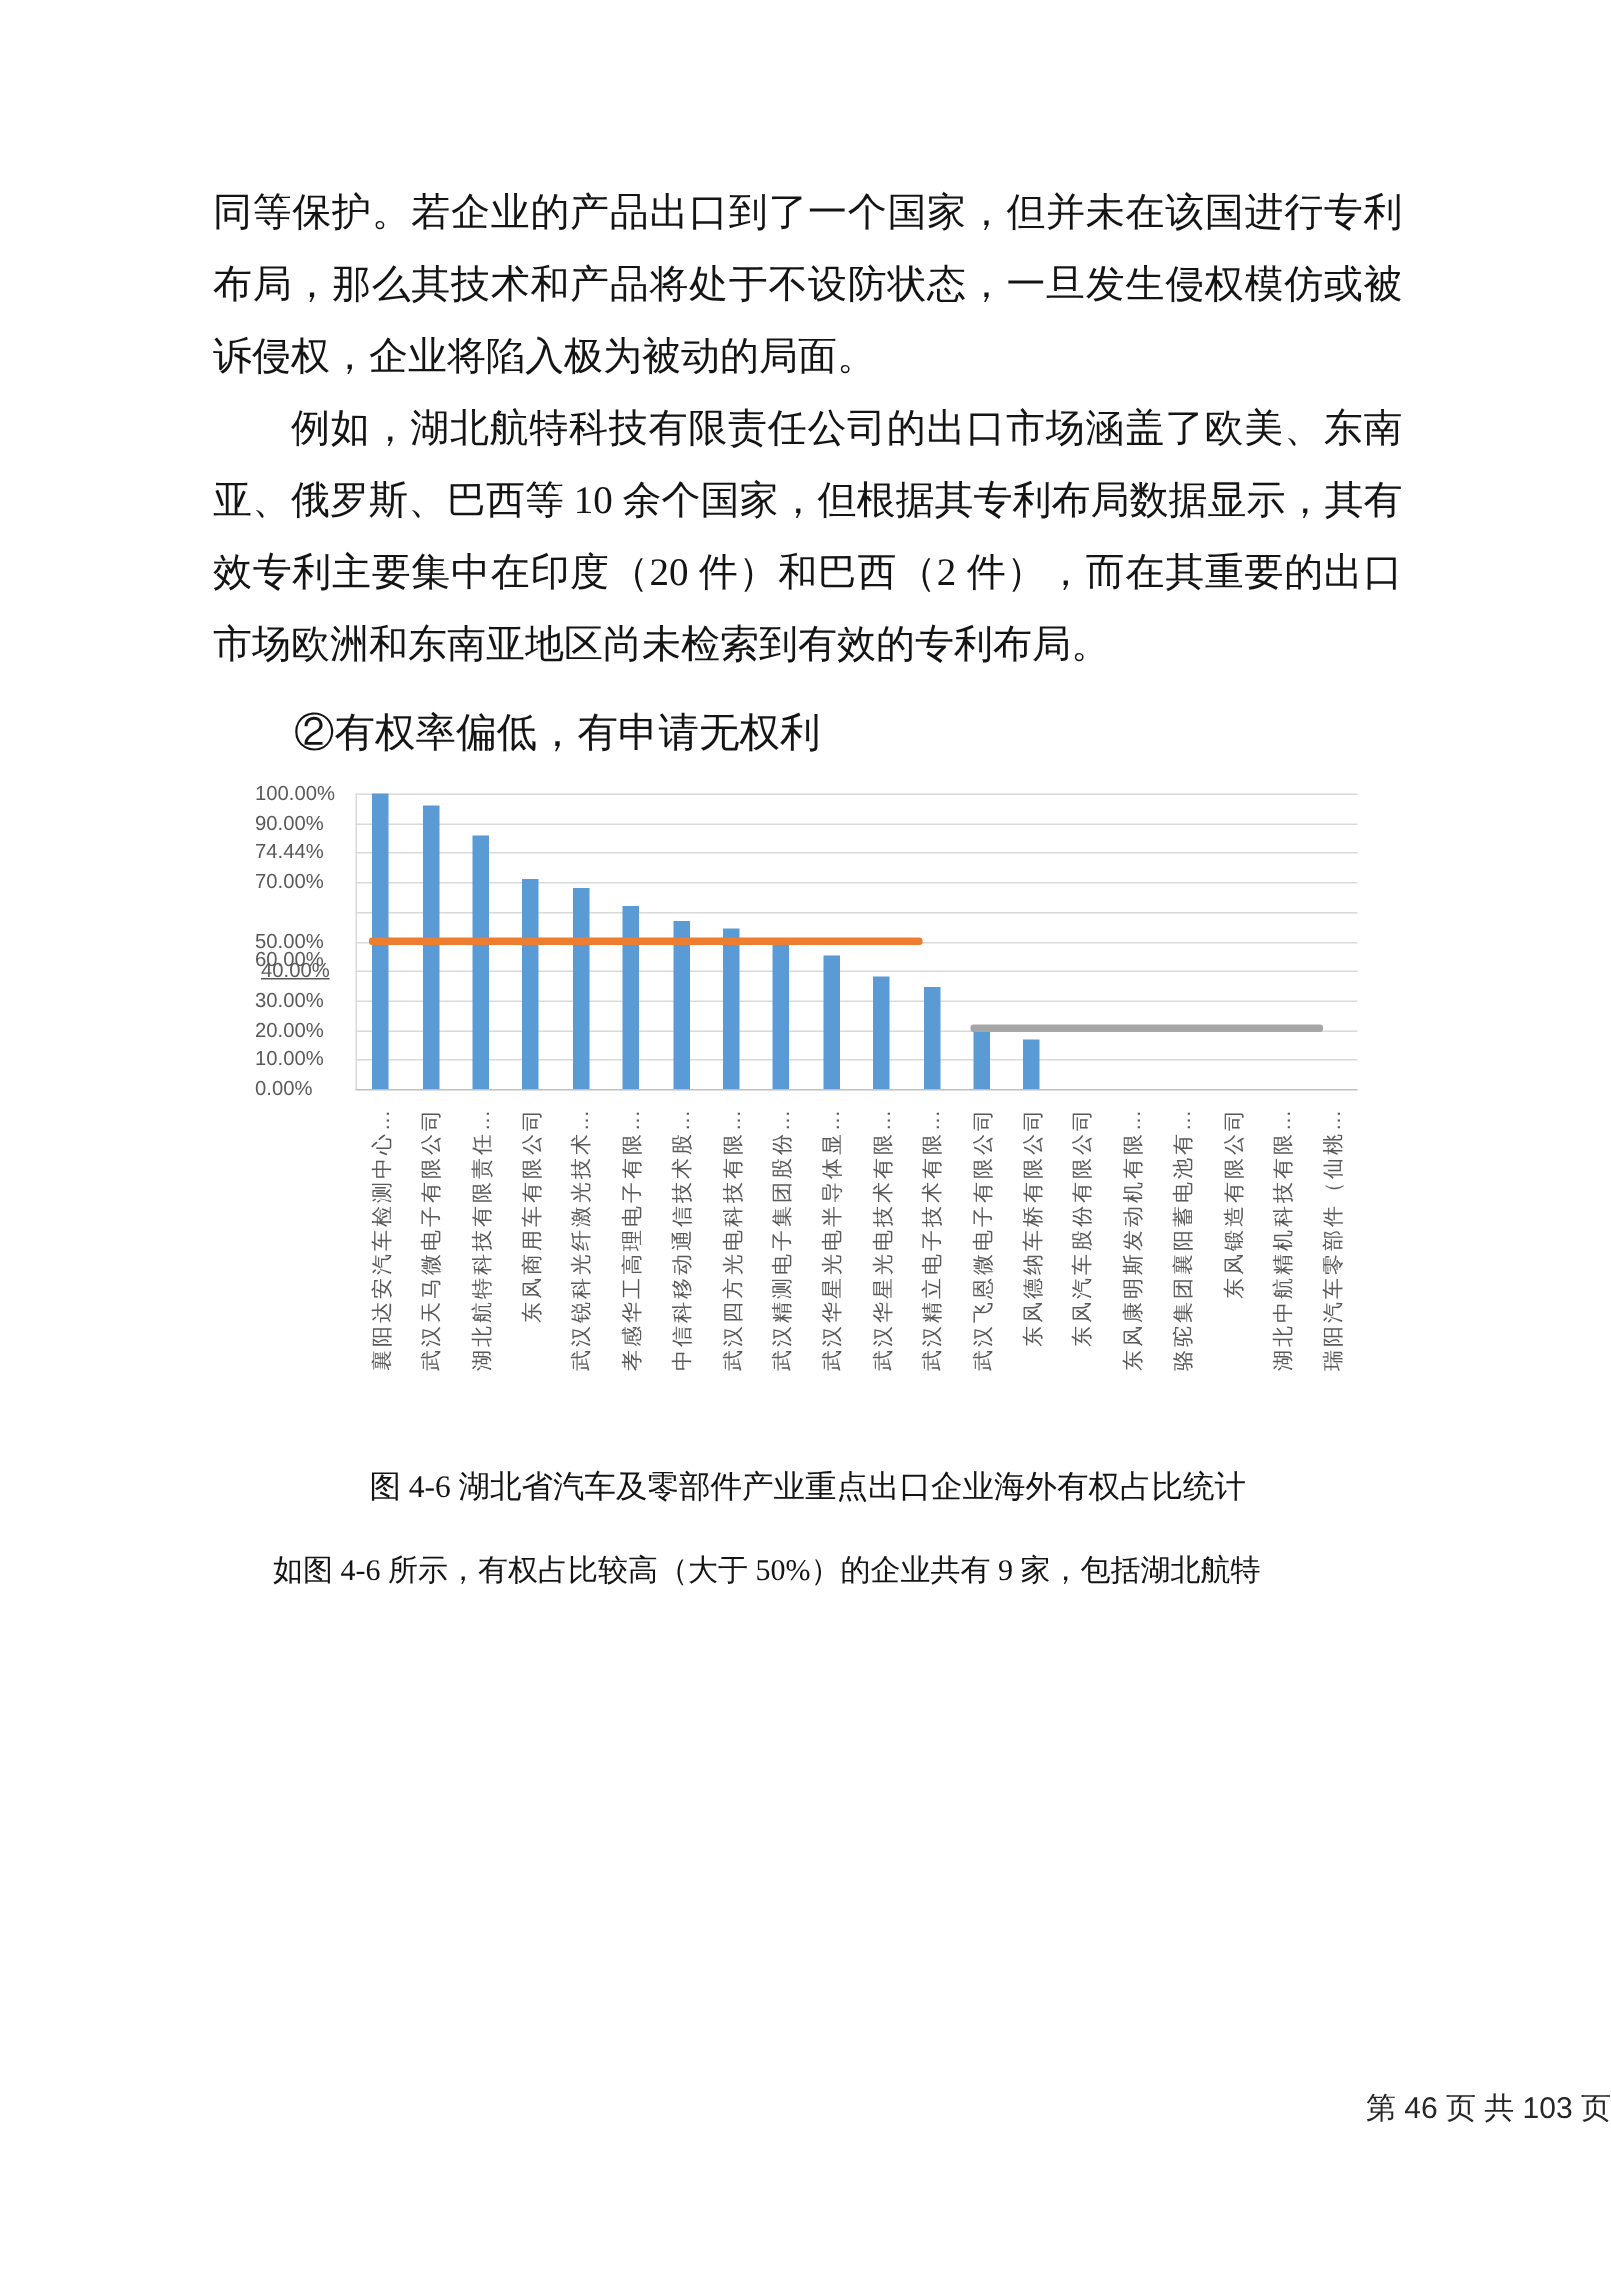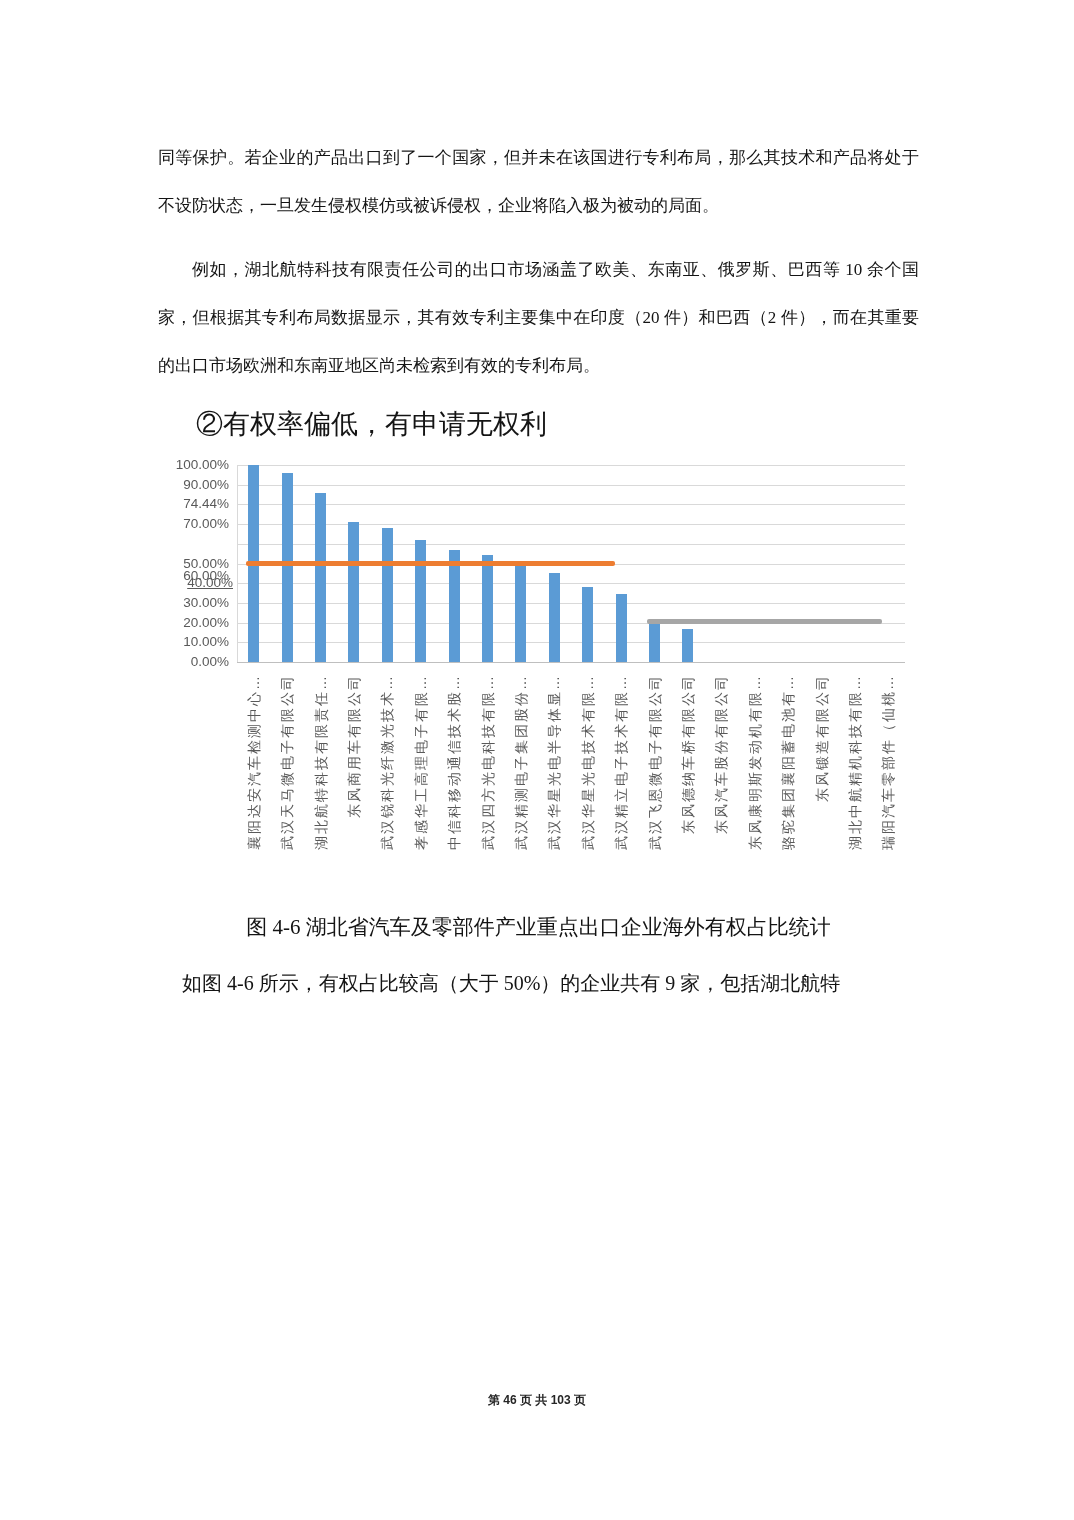--- a/index.html
+++ b/index.html
@@ -1,35 +1,35 @@
 <!DOCTYPE html>
 <html><head>
 <meta charset="utf-8">
 <style>
   html,body{margin:0;padding:0;background:#ffffff;}
   body{width:1074px;height:1520px;position:relative;font-family:"Liberation Serif","DejaVu Serif",serif;color:#141414;}
   .page{position:relative;width:1074px;height:1520px;overflow:hidden;}
   .content{padding:118px 139px 0 142px;}
-  .para{font-size:17px;line-height:48px;text-align:justify;margin:16px;}
+  .para{font-size:26px;line-height:48px;text-align:justify;margin:0;}
   .indent{text-indent:2em;}
   .mb10{margin-bottom:10px;}
   .mb2{margin-bottom:2px;}
   .mb12{margin-bottom:12px;}
   .heading{font-size:27px;line-height:48px;text-indent:2em;margin:0 0 10px 0;}
   
   .chart-wrap{position:relative;width:762px;height:419px;margin:12px 0 0 28px;font-family:"Liberation Sans","DejaVu Sans",sans-serif;}
   .gridline{position:absolute;height:1px;background:#d9d9d9;}
   .axisline{position:absolute;background:#bfbfbf;}
-  .ylabel{position:absolute;text-align:right;font-size:13.5px;color:#595959;line-height:18px;}
+  .ylabel{position:absolute;font-size:13.5px;color:#595959;line-height:18px;}
   .bar{position:absolute;}
   .refline{position:absolute;border-radius:2px;}
   .xlbl{position:absolute;transform:rotate(-90deg);transform-origin:top right;white-space:nowrap;height:16px;line-height:16px;font-size:14px;letter-spacing:2px;color:#595959;}
   .caption{font-size:21px;line-height:48px;text-align:center;margin:24px 0 0 0;}
   .lastpara{font-size:20px;line-height:48px;text-indent:2em;margin:8px 0 0 0;text-align:justify;}
-  .footer{position:absolute;top:1392px;left:0;width:100%;text-align:center;font-size:12px;color:#262626;font-family:"Liberation Sans","DejaVu Sans",sans-serif;font-weight:bold;}
+  .footer{position:absolute;top:1392px;left:0;width:100%;text-align:right;font-size:20px;color:#262626;font-family:"Liberation Sans","DejaVu Sans",sans-serif;}
 </style>
 </head>
 <body>
 
 <div class="page">
   <div class="content">
     <p class="para">同等保护。若企业的产品出口到了一个国家，但并未在该国进行专利布局，那么其技术和产品将处于不设防状态，一旦发生侵权模仿或被诉侵权，企业将陷入极为被动的局面。</p>
     <p class="para indent mb10">例如，湖北航特科技有限责任公司的出口市场涵盖了欧美、东南亚、俄罗斯、巴西等 10 余个国家，但根据其专利布局数据显示，其有效专利主要集中在印度（20 件）和巴西（2 件），而在其重要的出口市场欧洲和东南亚地区尚未检索到有效的专利布局。</p>
     <p class="heading">②有权率偏低，有申请无权利</p>
 

